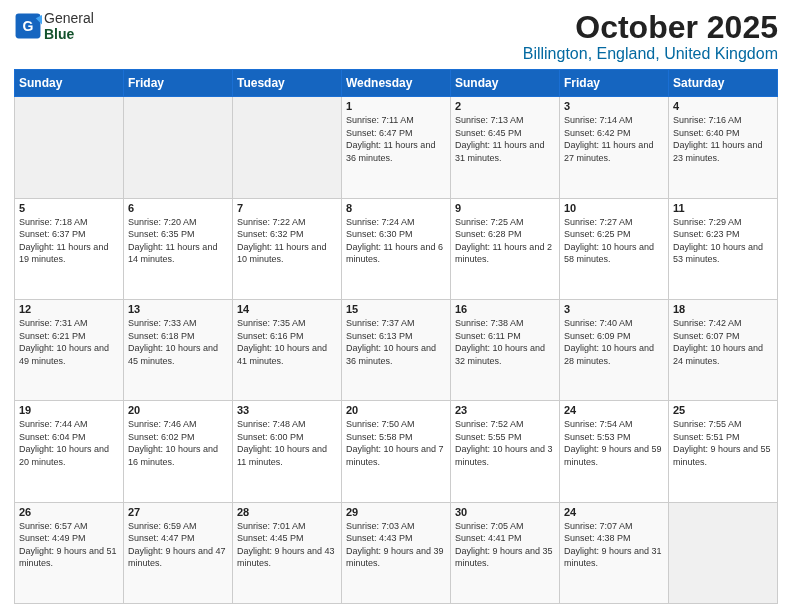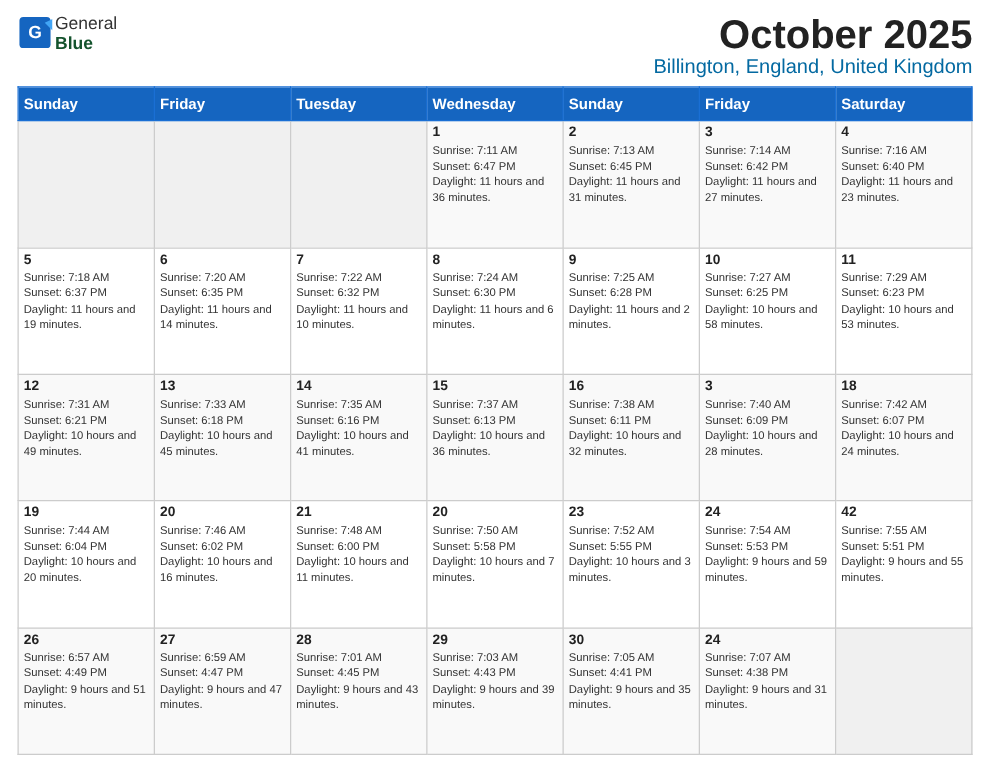--- a/index.html
+++ b/index.html
@@ -219,37 +219,37 @@
         <tr>
           <td>
             <div class="day-number">19</div>
             <div class="day-info">Sunrise: 7:44 AM<br>Sunset: 6:04 PM<br>Daylight: 10 hours and 20 minutes.</div>
           </td>
           <td>
             <div class="day-number">20</div>
             <div class="day-info">Sunrise: 7:46 AM<br>Sunset: 6:02 PM<br>Daylight: 10 hours and 16 minutes.</div>
           </td>
           <td>
-            <div class="day-number">21</div>
+            <div class="day-number">33</div>
             <div class="day-info">Sunrise: 7:48 AM<br>Sunset: 6:00 PM<br>Daylight: 10 hours and 11 minutes.</div>
           </td>
           <td>
             <div class="day-number">20</div>
             <div class="day-info">Sunrise: 7:50 AM<br>Sunset: 5:58 PM<br>Daylight: 10 hours and 7 minutes.</div>
           </td>
           <td>
             <div class="day-number">23</div>
             <div class="day-info">Sunrise: 7:52 AM<br>Sunset: 5:55 PM<br>Daylight: 10 hours and 3 minutes.</div>
           </td>
           <td>
             <div class="day-number">24</div>
             <div class="day-info">Sunrise: 7:54 AM<br>Sunset: 5:53 PM<br>Daylight: 9 hours and 59 minutes.</div>
           </td>
           <td>
-            <div class="day-number">42</div>
+            <div class="day-number">25</div>
             <div class="day-info">Sunrise: 7:55 AM<br>Sunset: 5:51 PM<br>Daylight: 9 hours and 55 minutes.</div>
           </td>
         </tr>
         <tr class="row-bg-light">
           <td>
             <div class="day-number">26</div>
             <div class="day-info">Sunrise: 6:57 AM<br>Sunset: 4:49 PM<br>Daylight: 9 hours and 51 minutes.</div>
           </td>
           <td>
             <div class="day-number">27</div>

